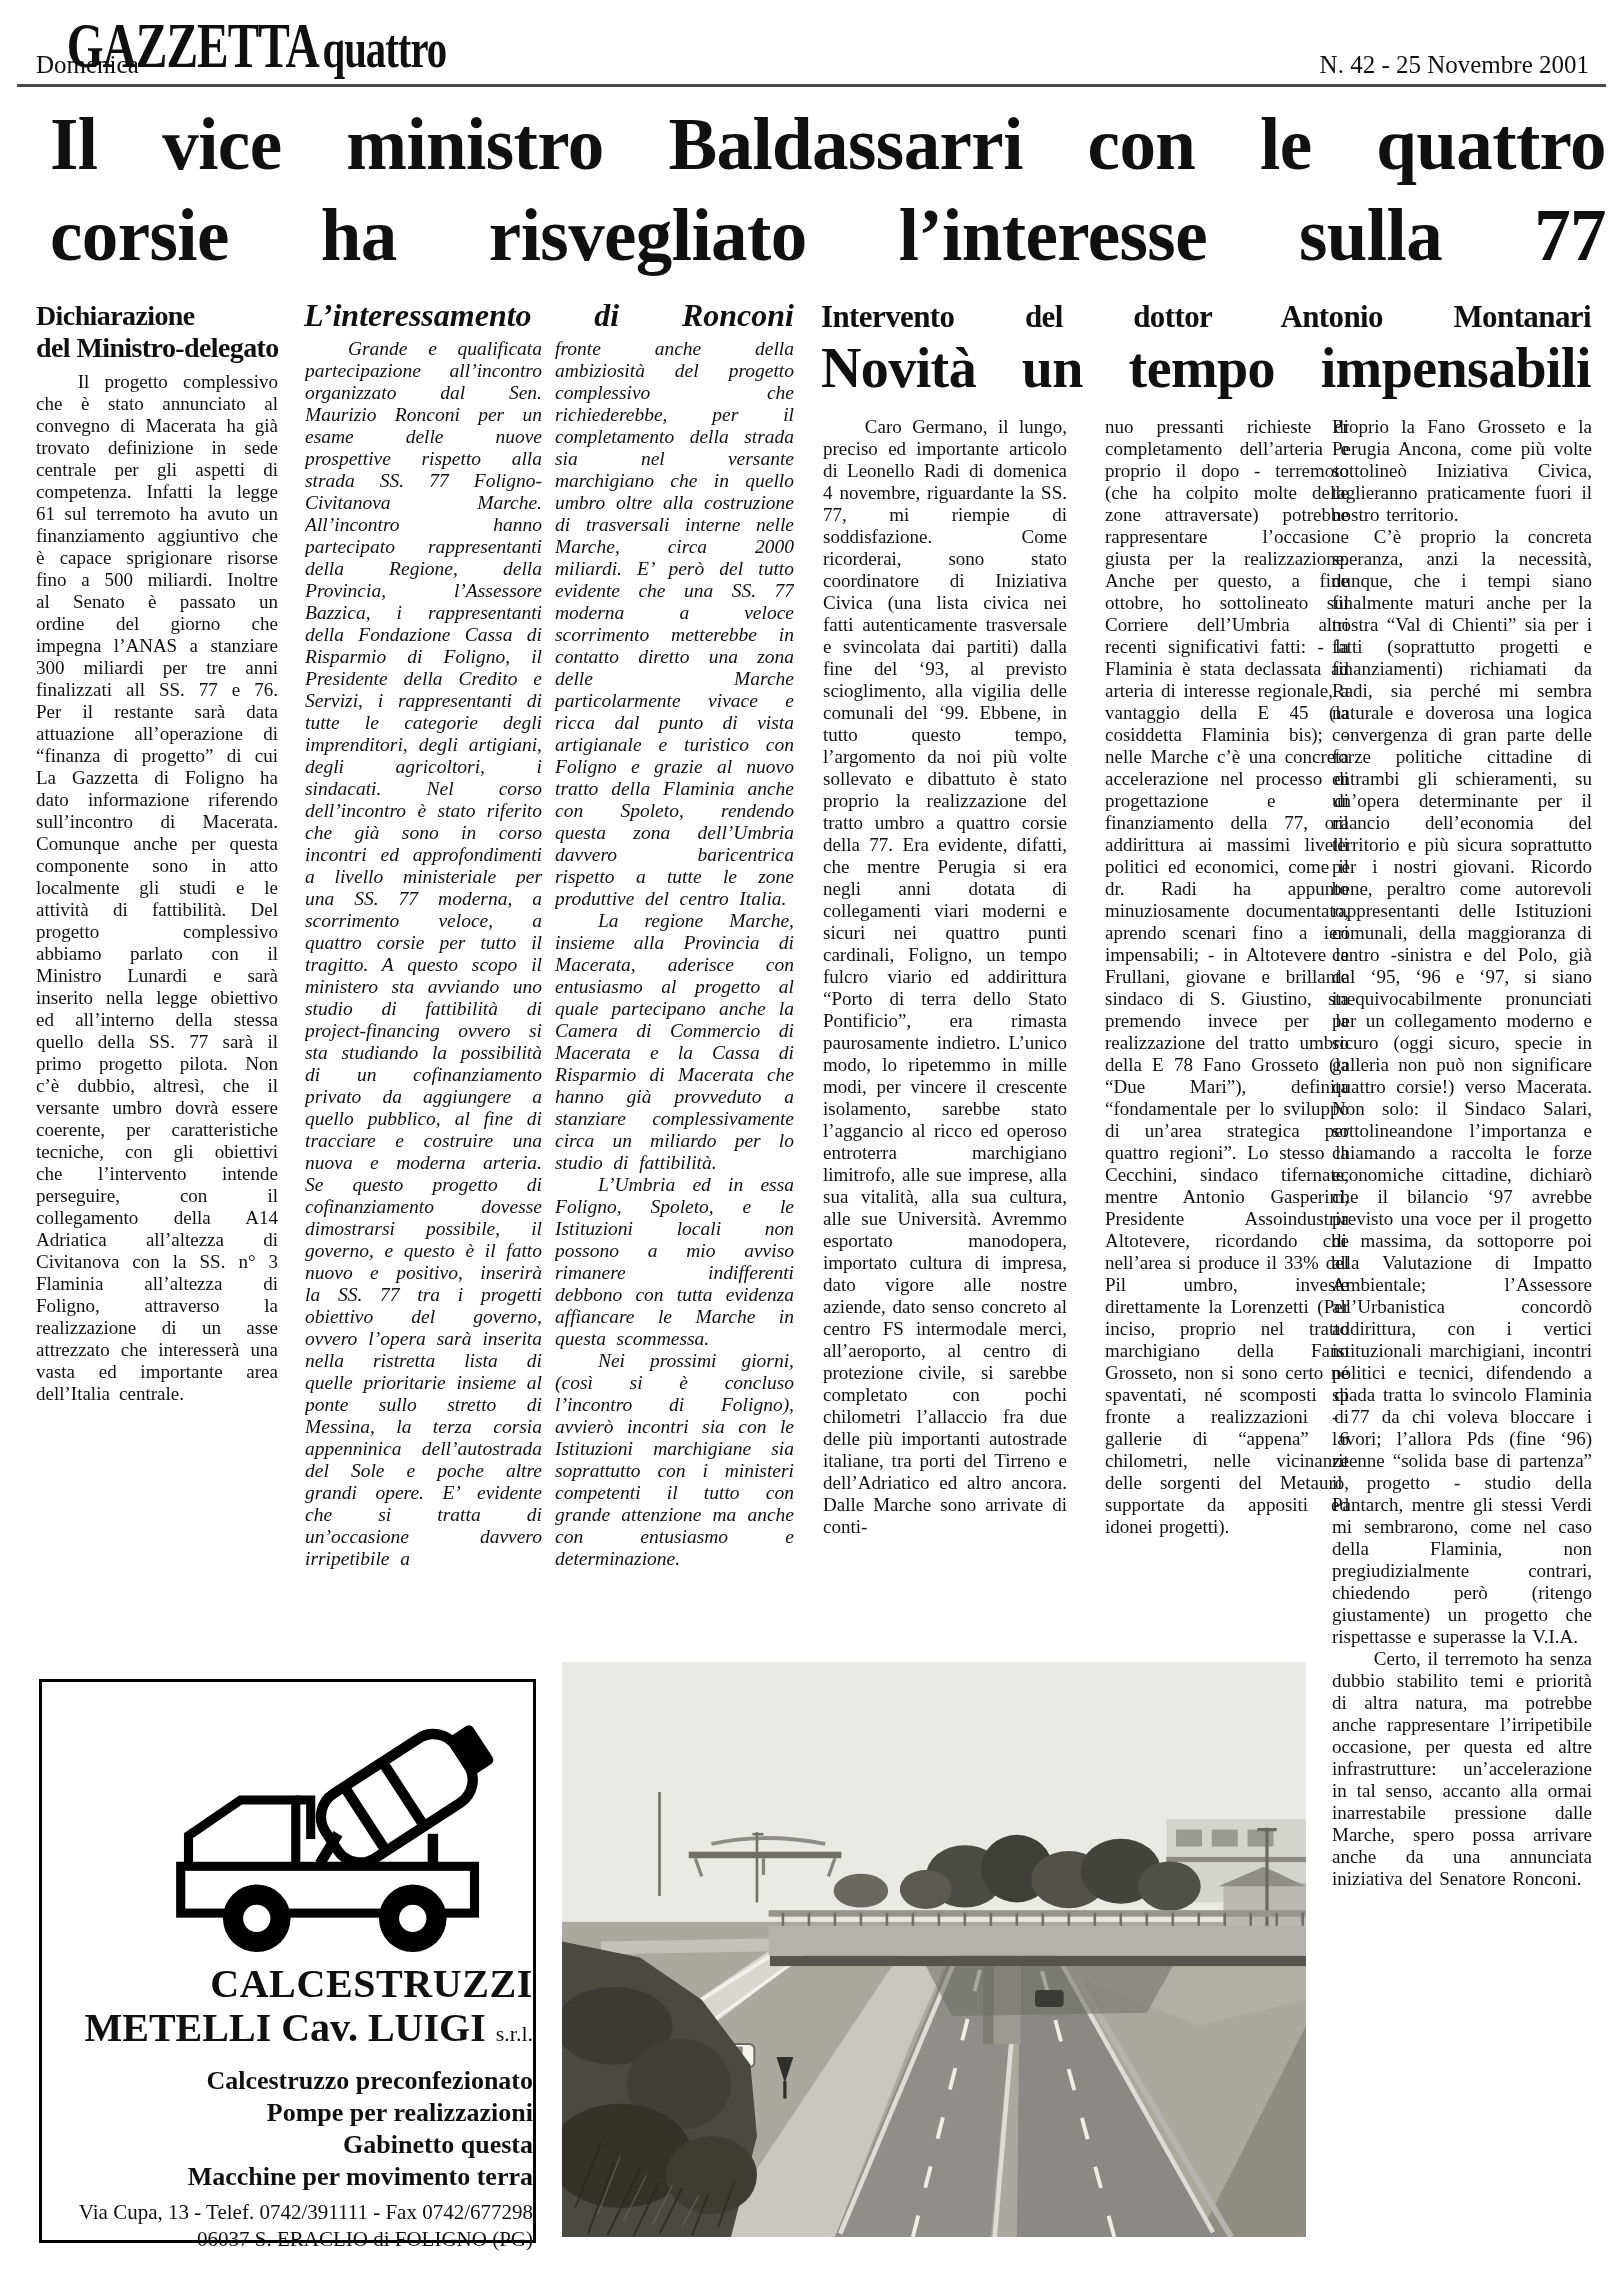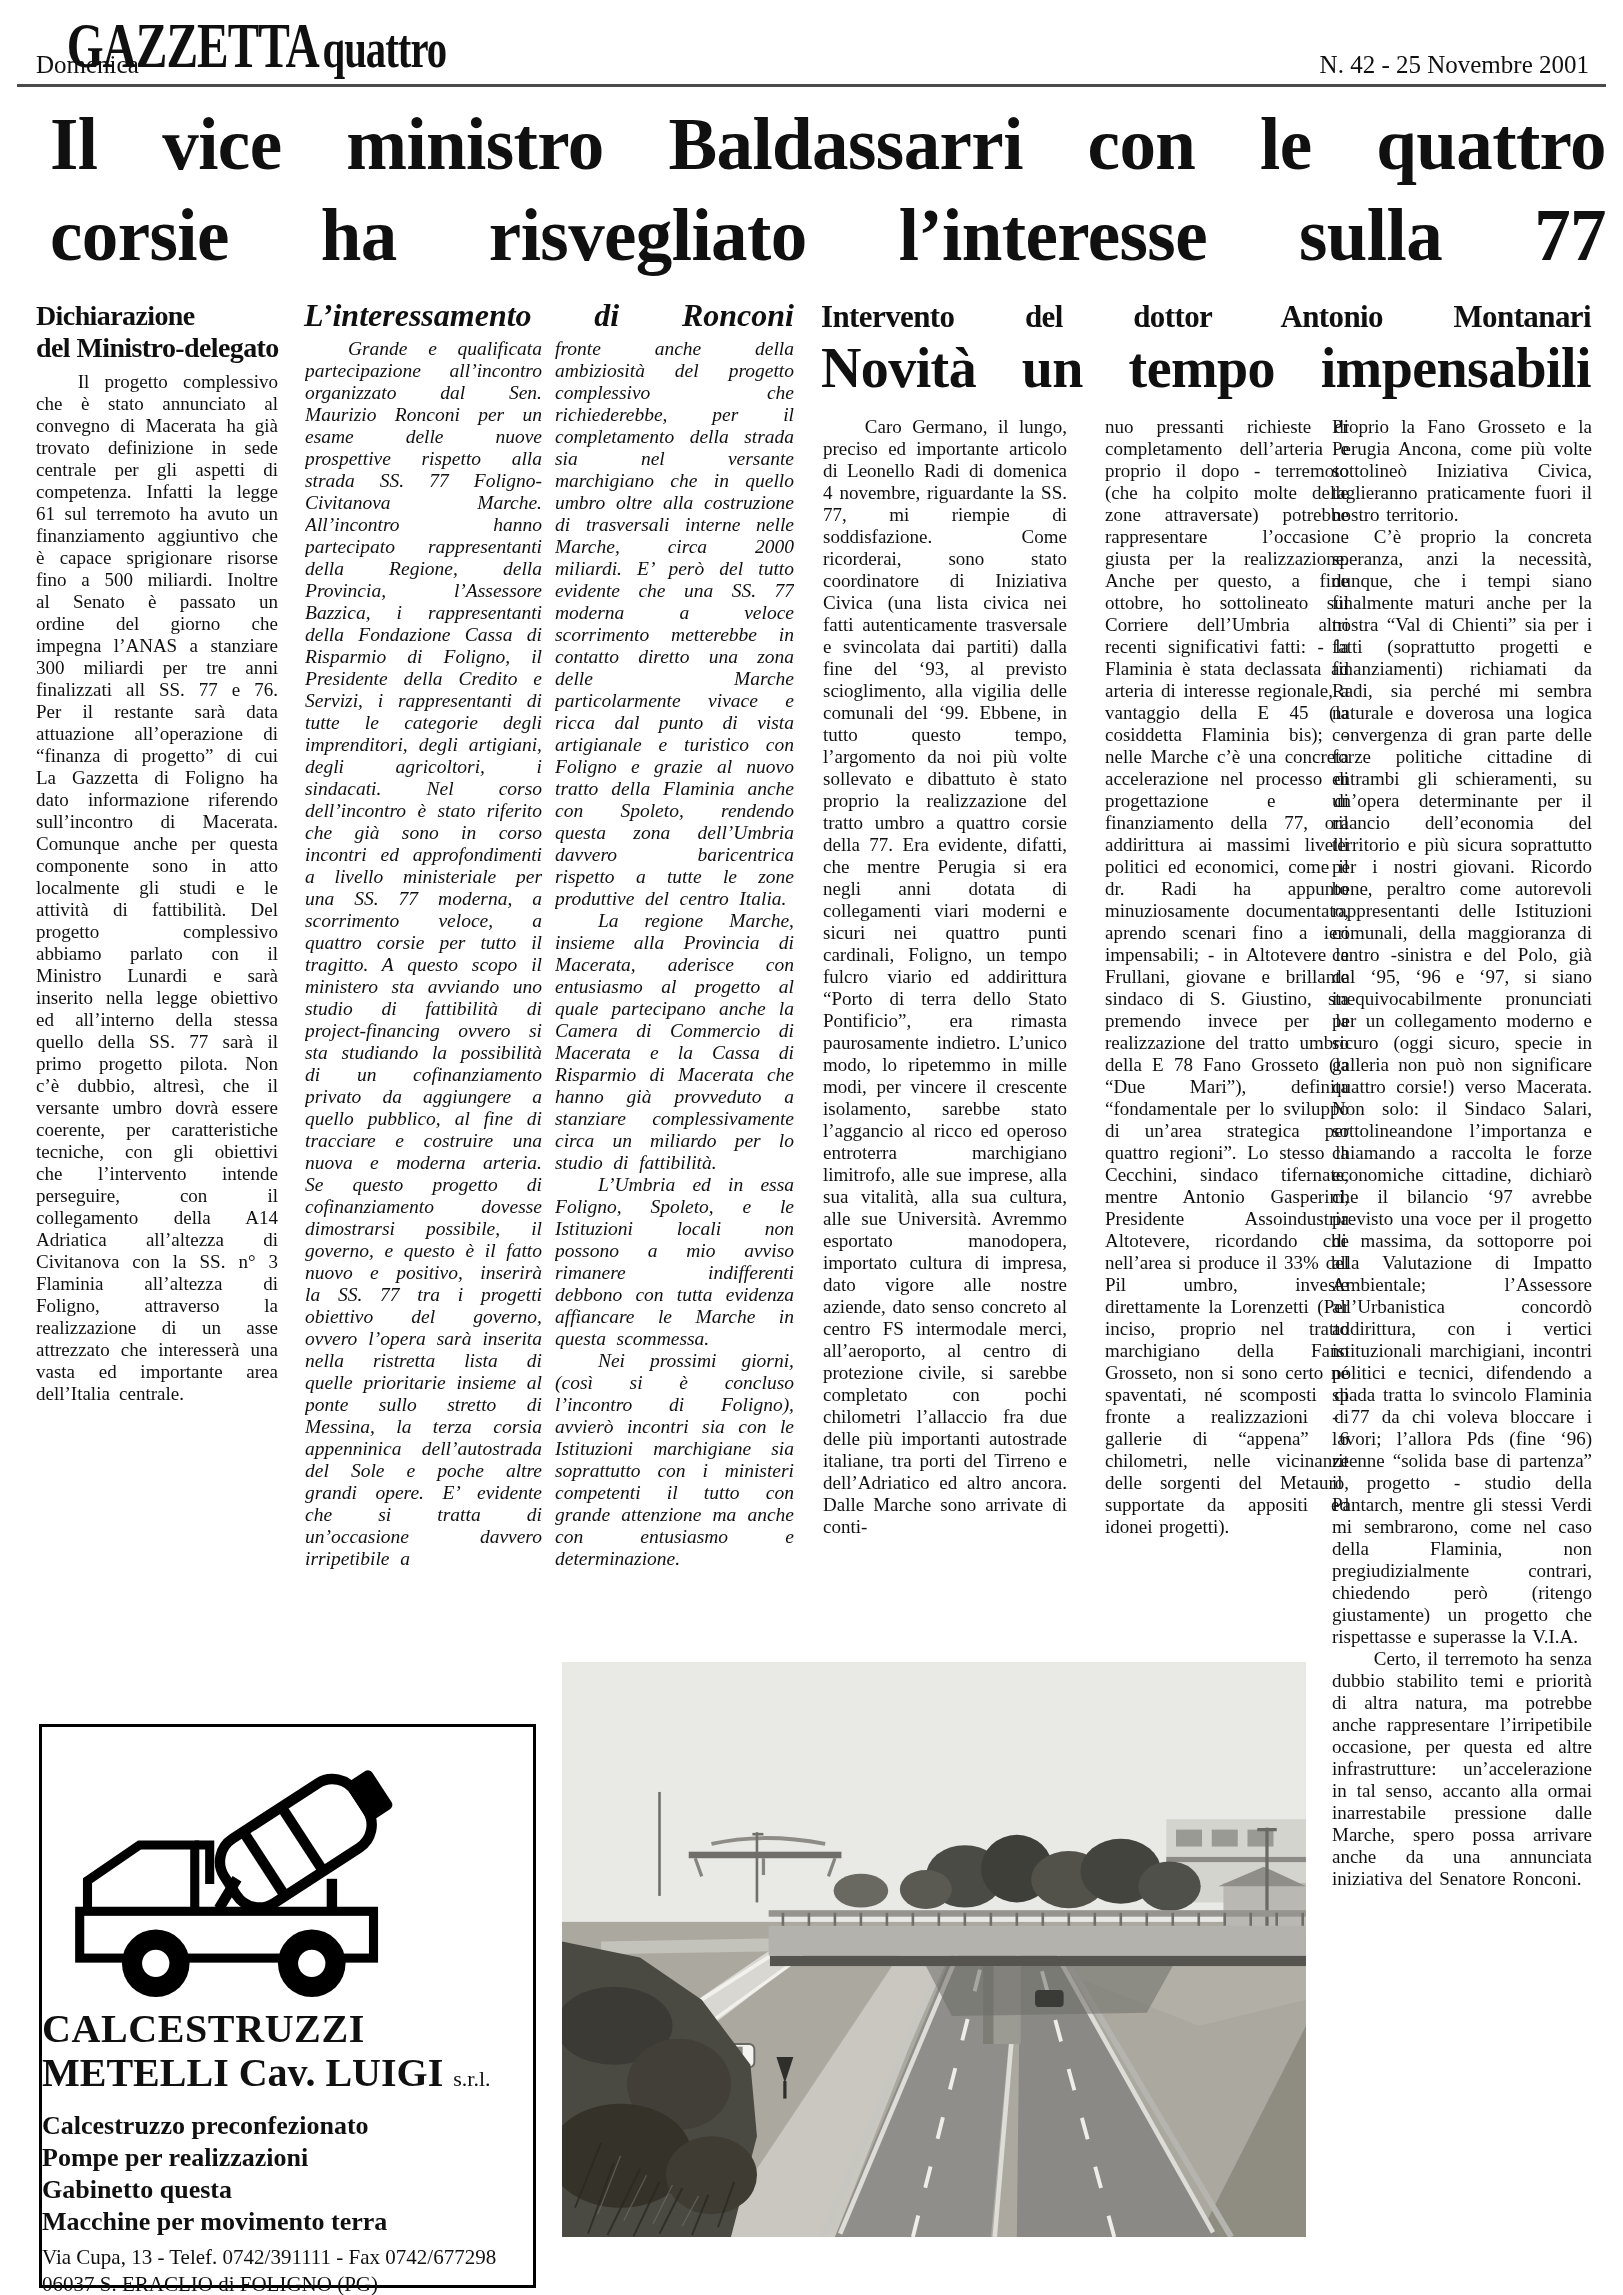--- a/index.html
+++ b/index.html
@@ -31,21 +31,21 @@
   .ital{font-style:italic;word-spacing:5.8px;font-size:19.5px;}
   .col2{left:305px;top:338px;width:237px;height:1326px;}
   .col3{left:555px;top:338px;width:239px;height:1326px;}
   
   .m-kicker{left:821px;top:299px;width:770px;font-size:31px;font-weight:bold;text-align:justify;text-align-last:justify;white-space:nowrap;letter-spacing:-0.6px;}
   .m-title{left:821px;top:336px;width:770px;font-size:56px;font-weight:bold;text-align:justify;text-align-last:justify;white-space:nowrap;letter-spacing:-0.6px;}
   .colA{left:823px;top:416px;width:244px;height:1237px;word-spacing:1.9px;}
   .colB{left:1078px;top:416px;width:244px;height:1237px;word-spacing:1.9px;margin-left:27px;}
   .colC{left:1332px;top:416px;width:260px;height:1792px;word-spacing:1.9px;}
   
-  .adbox{left:39px;top:1724px;width:497px;height:564px;border:3.2px solid #000;box-sizing:border-box;text-align:left;}
+  .adbox{left:39px;top:1679px;width:497px;height:564px;border:3.2px solid #000;box-sizing:border-box;text-align:right;}
   .ad-truck{margin-top:14.3px;}
   .ad-line1{font-size:40px;font-weight:bold;letter-spacing:0.6px;line-height:43px;margin-top:3.9px;}
   .ad-line2{font-size:40px;font-weight:bold;letter-spacing:0;line-height:45px;}
   .ad-srl{font-size:22px;font-weight:normal;}
   .ad-services{margin-top:9px;font-size:26px;font-weight:bold;line-height:32px;}
   .ad-addr{margin-top:6px;font-size:21px;line-height:27px;}
   
   .photo{left:562px;top:1662px;width:744px;height:575px;}
   .photo svg{display:block;}
 </style>

